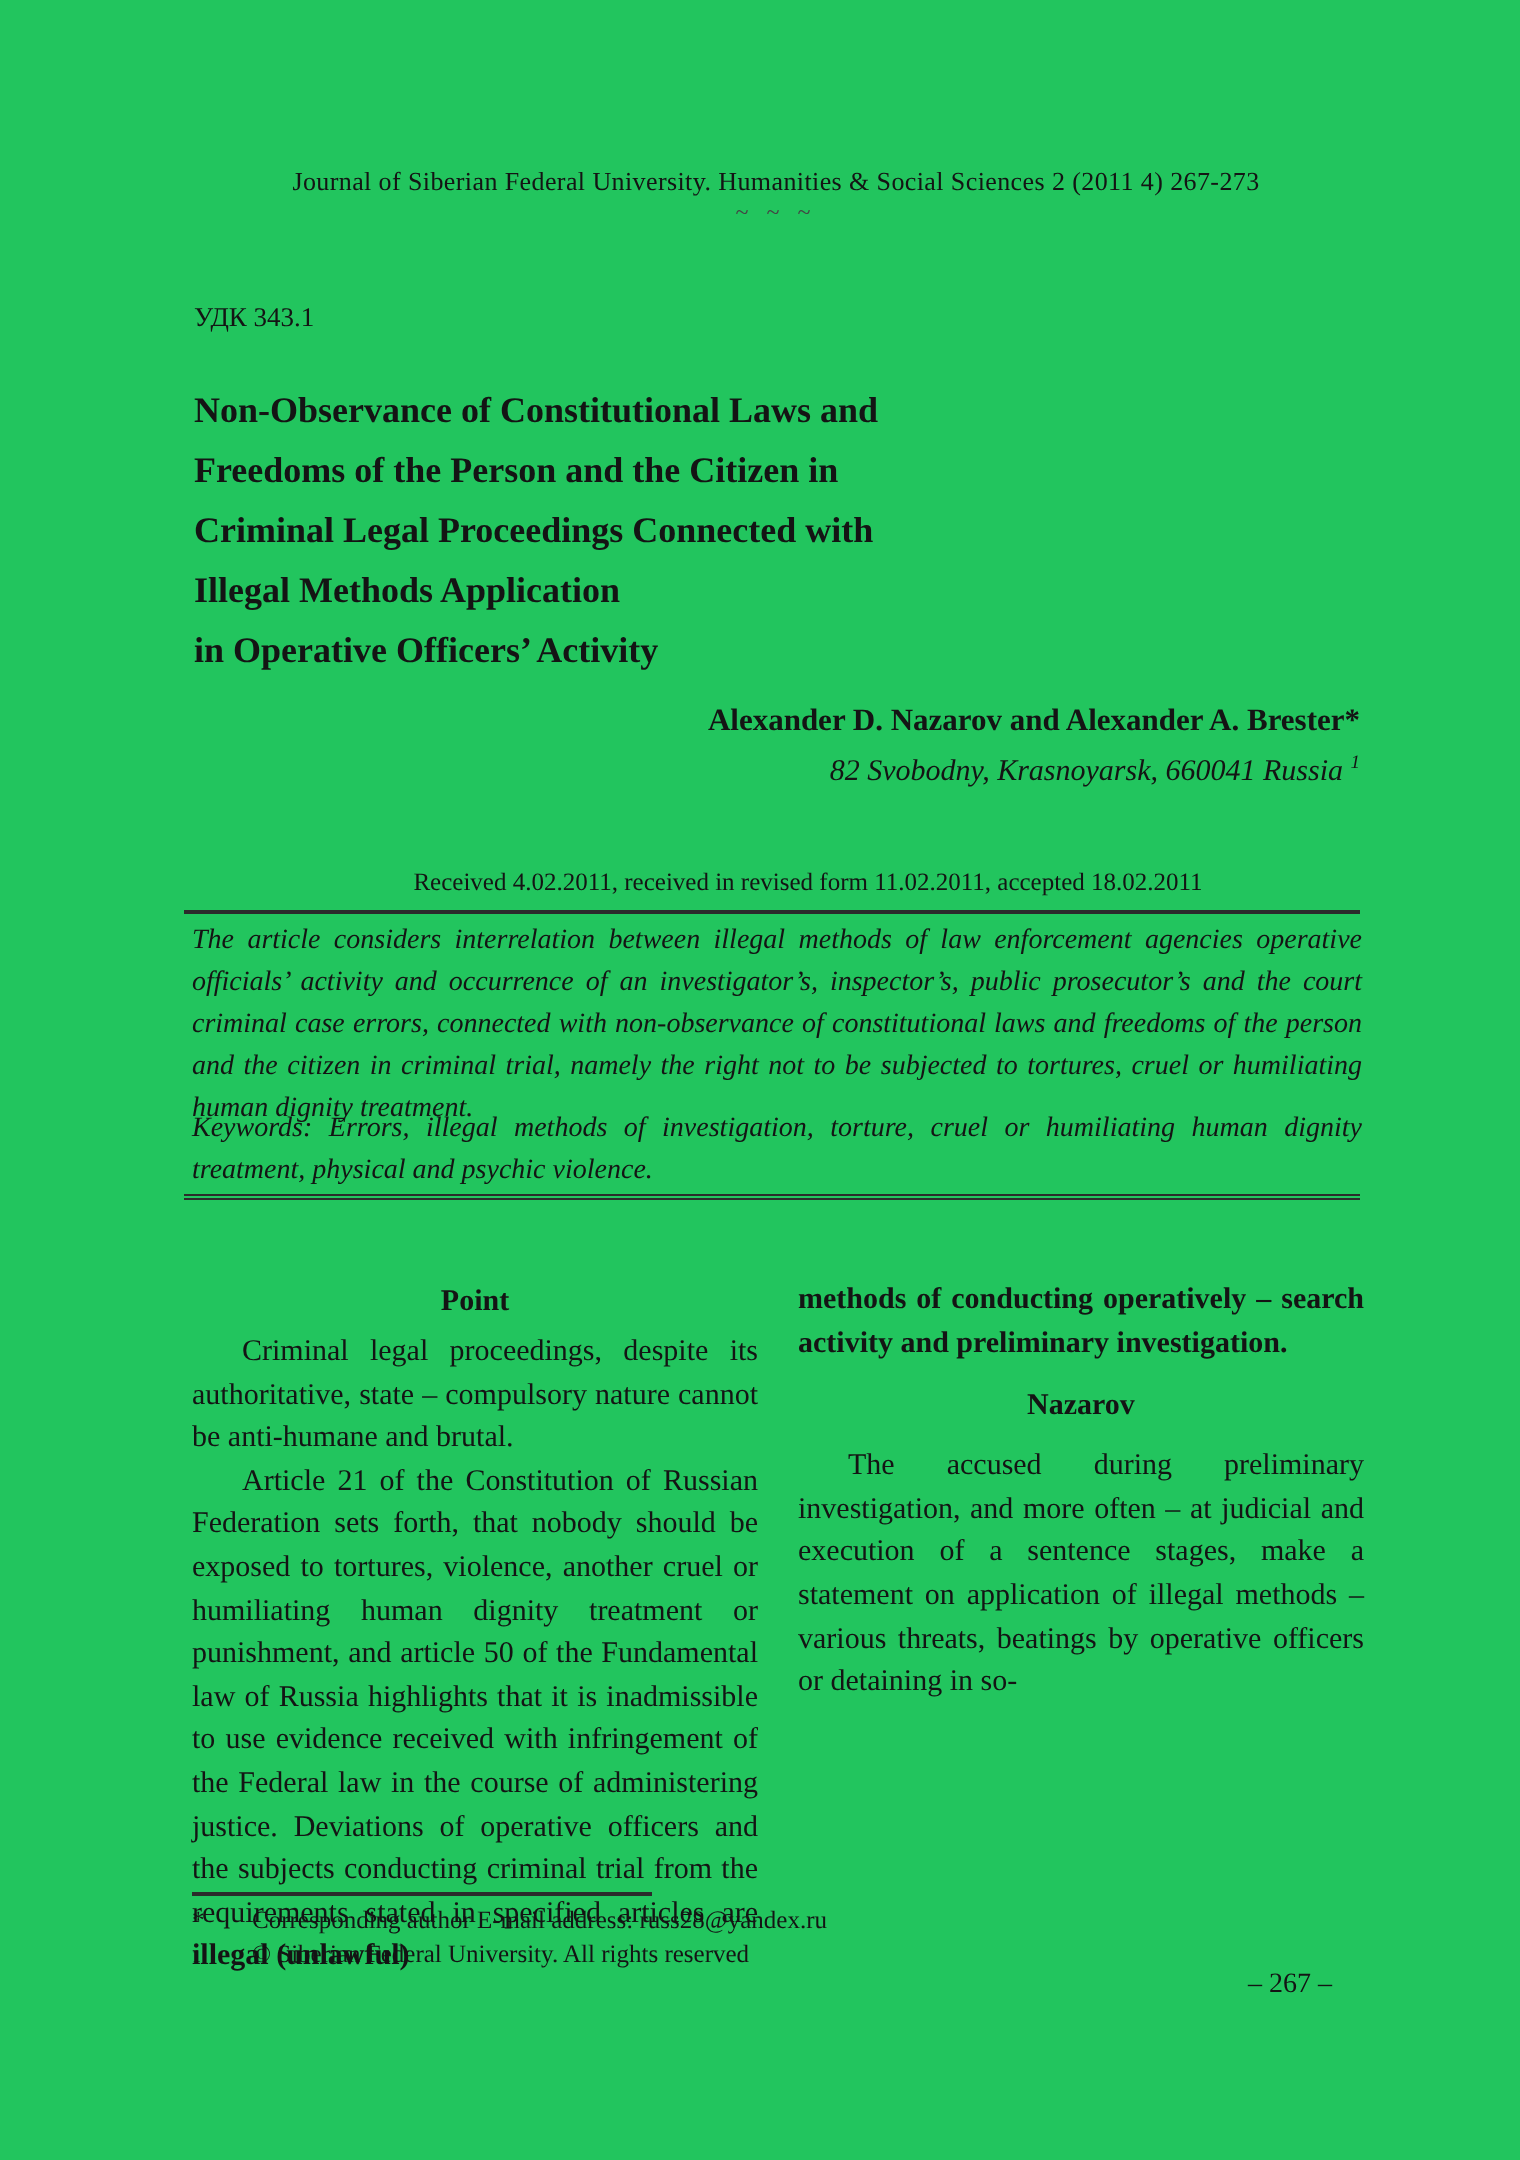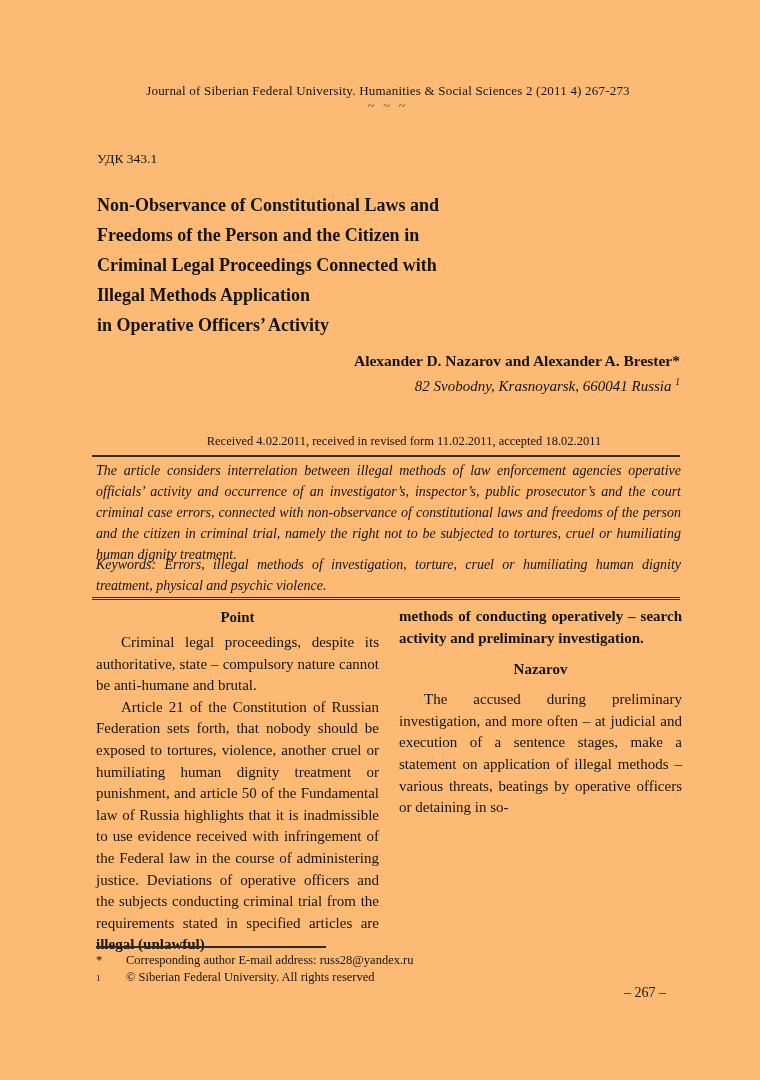--- a/index.html
+++ b/index.html
@@ -1,21 +1,21 @@
 <!DOCTYPE html>
 <html><head>
 <meta charset="utf-8">
 <style>
   * { margin: 0; padding: 0; box-sizing: border-box; }
   html, body { background: #ffffff; }
   .page {
     position: relative;
     width: 760px;
     height: 1080px;
-    background: #fdba74;
+    background: #22c55e;
     font-family: "Liberation Serif", "DejaVu Serif", serif;
     color: #141414;
     overflow: hidden;
   }
   .journal-header {
     position: absolute; top: 83px; left: 88px; width: 600px;
     text-align: center; font-size: 13px; letter-spacing: 0.2px;
   }
   .ornament {
     position: absolute; top: 99px; left: 88px; width: 600px;
@@ -54,21 +54,21 @@
     font-size: 14px; font-style: italic; line-height: 21px;
     text-align: justify;
   }
   .rule-bottom {
     position: absolute; top: 597px; left: 92px; width: 588px;
     border-top: 1px solid #2b2b2b;
     border-bottom: 1px solid #2b2b2b;
     height: 3px;
   }
   .columns {
-    position: absolute; top: 606px; left: 96px; width: 586px;
+    position: absolute; top: 640px; left: 96px; width: 586px;
     display: flex; gap: 20px;
   }
   .col { width: 283px; }
   .col-heading {
     font-size: 15px; font-weight: bold; text-align: center;
     line-height: 22px; margin-bottom: 4px;
   }
   .col p {
     font-size: 15px; line-height: 21.6px; text-align: justify;
     text-indent: 25px;

